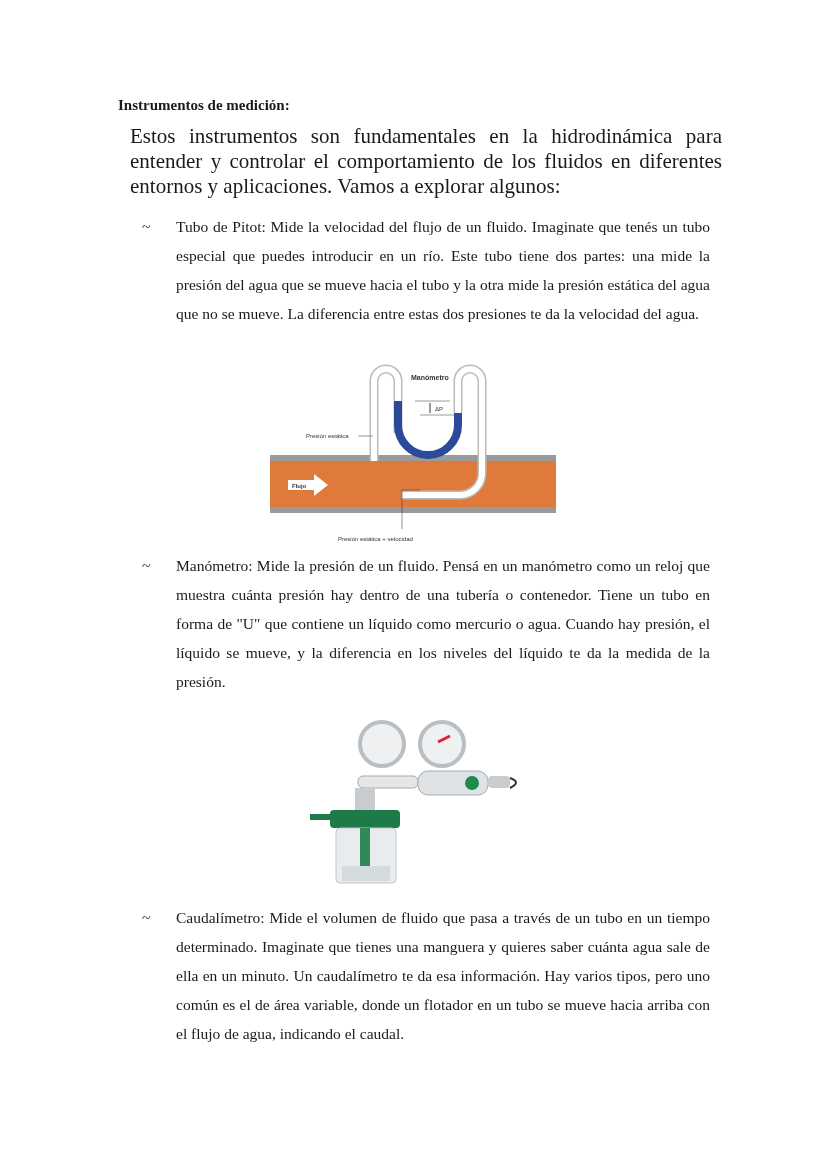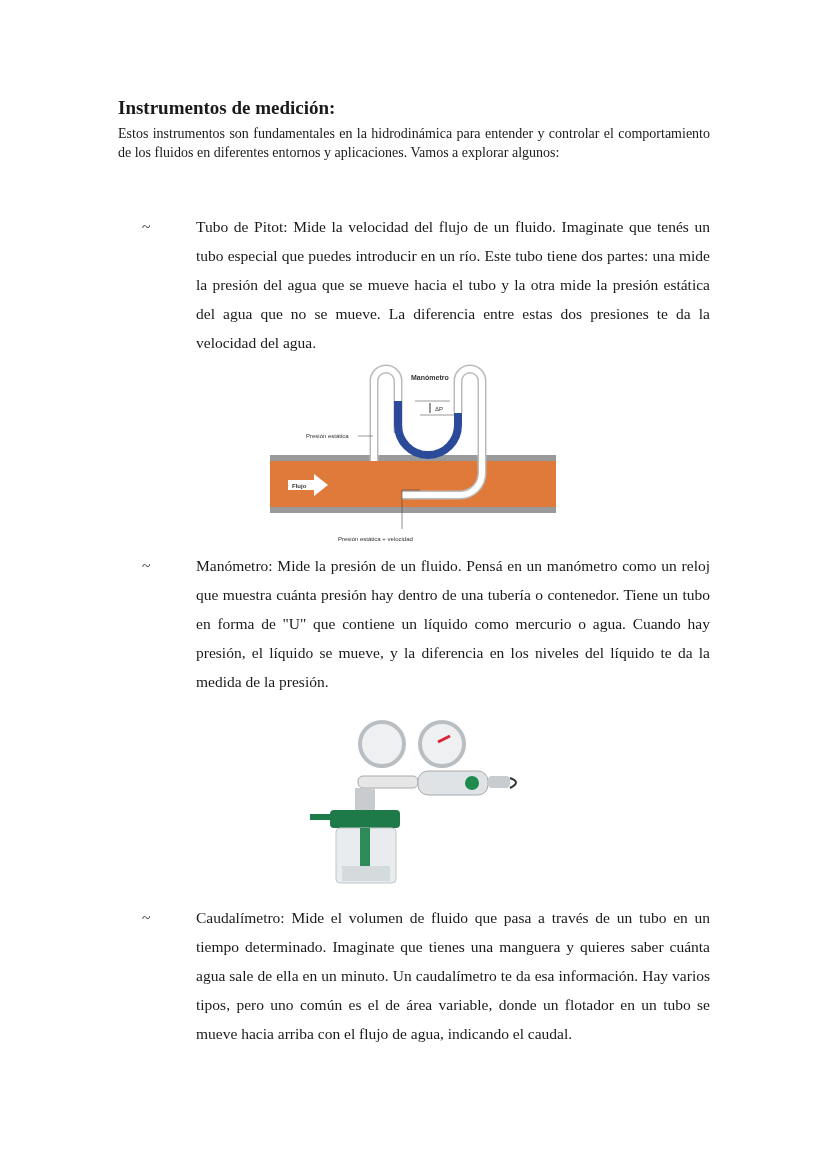--- a/index.html
+++ b/index.html
@@ -1,23 +1,23 @@
 <!DOCTYPE html>
 <html><head>
 <meta charset="utf-8">
 <style>
   html, body { margin:0; padding:0; background:#ffffff; }
   body { width:828px; height:1171px; position:relative; overflow:hidden;
          font-family:"Liberation Serif","DejaVu Serif",serif; color:#1a1a1a; }
-  .heading { position:absolute; left:118px; top:97px; font-weight:bold; font-size:19px; }
-  .para { position:absolute; left:118px; width:592px; font-size:14px; line-height:19px; text-align:justify; }
+  .heading { position:absolute; left:118px; top:97px; font-weight:bold; font-size:15px; }
+  .para { position:absolute; left:130px; width:592px; font-size:21px; line-height:25px; text-align:justify; }
   .intro { top:124px; }
   .bullet { position:absolute; left:118px; width:592px; font-size:15.5px; line-height:29px; }
   .bullet .tilde { position:absolute; left:24px; top:0; }
-  .bullet .txt { margin-left:78px; text-align:justify; display:block; }
+  .bullet .txt { margin-left:58px; text-align:justify; display:block; }
   .b1 { top:212px; }
   .b2 { top:551px; }
   .b3 { top:903px; }
   .txt b { font-weight:normal; }
   .fig1 { position:absolute; left:270px; top:363px; width:286px; height:182px; }
   .fig2 { position:absolute; left:300px; top:716px; width:240px; height:180px; }
   .lbl { font-family:"Liberation Sans","DejaVu Sans",sans-serif; }
 </style>
 </head>
 <body>

